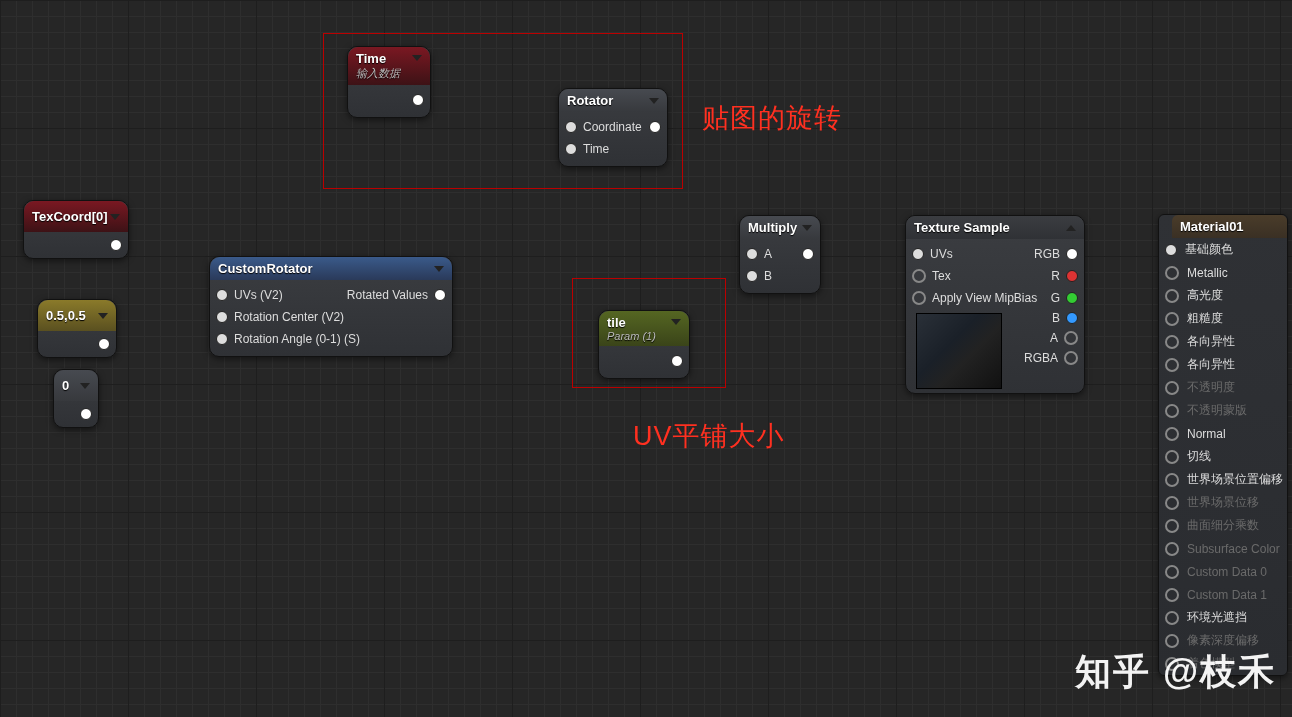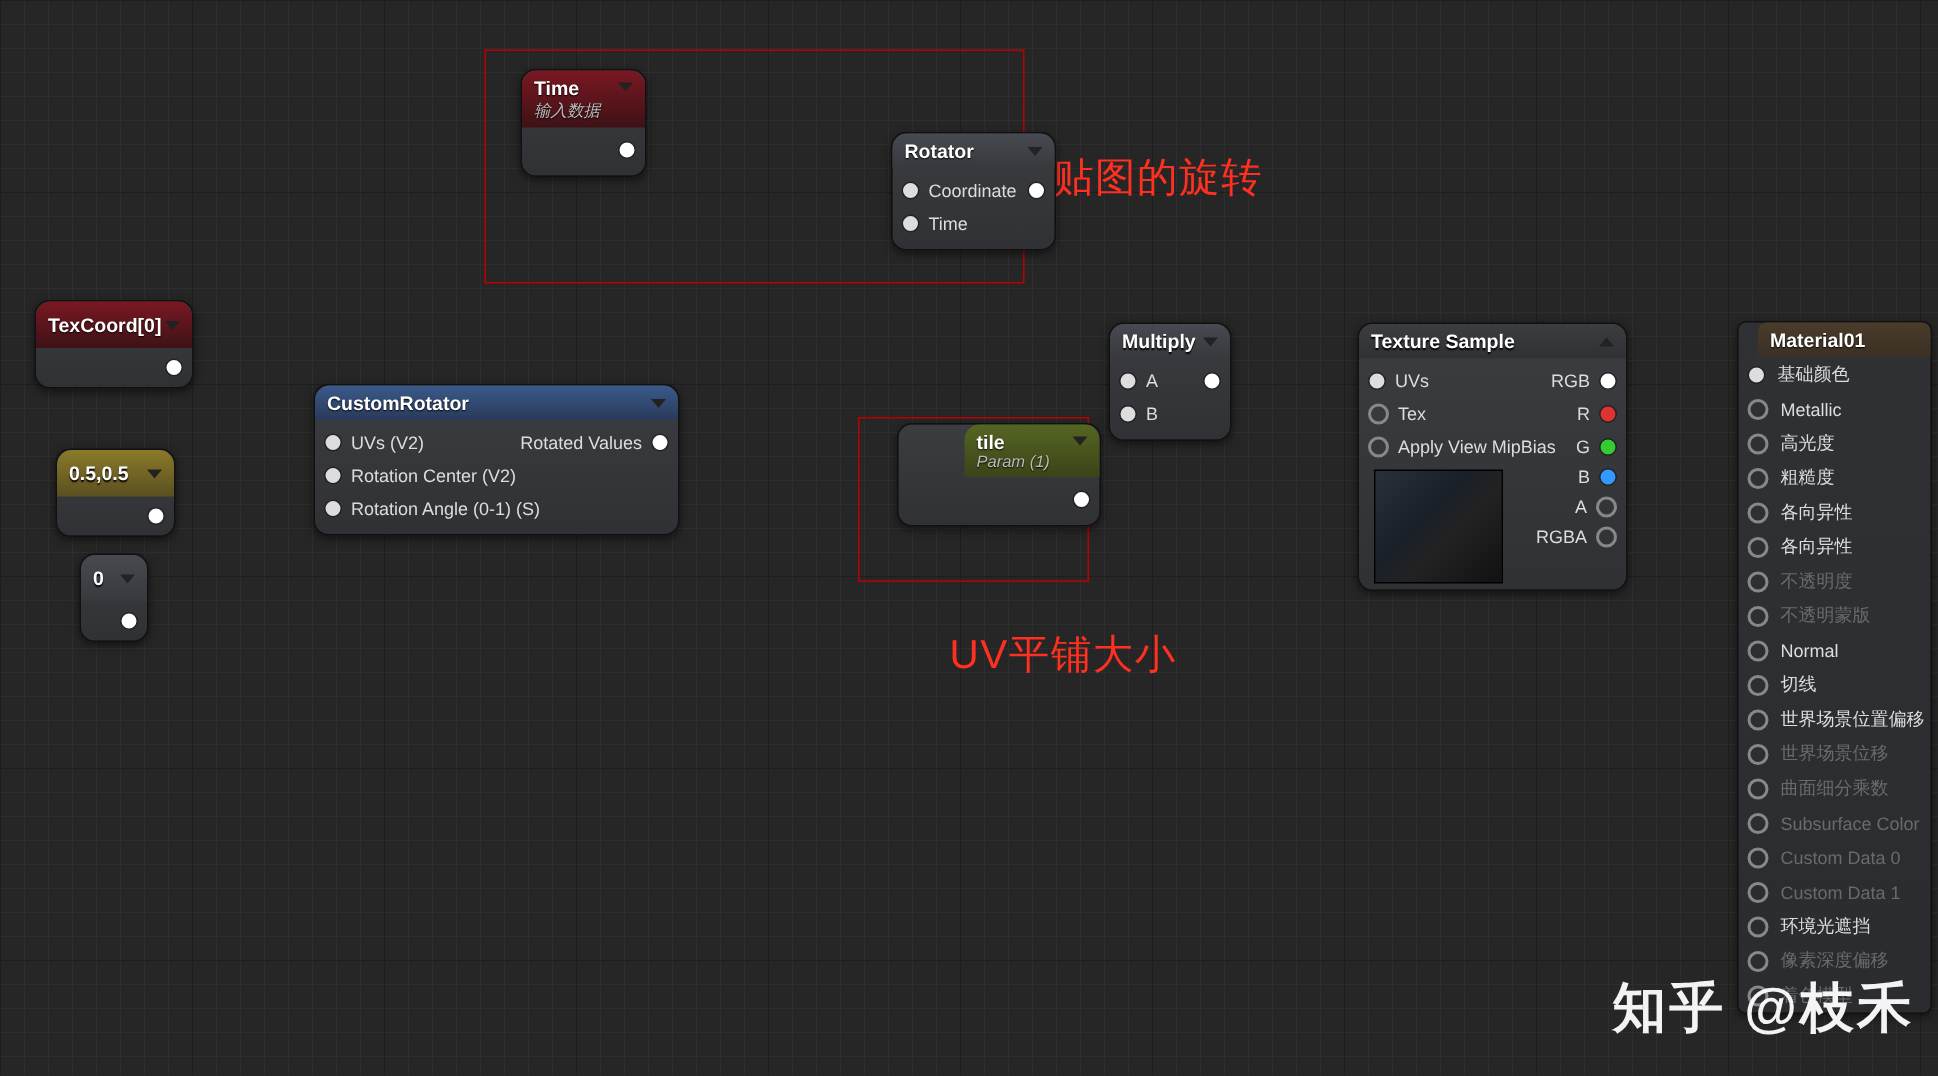--- a/index.html
+++ b/index.html
@@ -130,21 +130,21 @@
       <span class="tri" style="position:absolute;right:8px;top:8px;"></span>
     </div>
     <div class="body">
         <div class="row">
           <span class="spacer"></span>
           <span class="pin out white"></span>
         </div>
       </div>
   </div>
 
-  <div class="node" style="left:558px;top:88px;width:108px;margin-left:36px;">
+  <div class="node" style="left:558px;top:88px;width:108px;">
     <div class="hdr dark">
         <span>Rotator</span>
         <span class="tri"></span>
       </div>
     <div class="body">
       <div class="row">
           <span class="pin in filled"></span>
           <span class="lab">Coordinate</span>
           <span class="spacer"></span>
           <span class="pin out white"></span>
@@ -173,21 +173,21 @@
           <span class="pin in filled"></span>
           <span class="lab">Rotation Center (V2)</span>
         </div>
       <div class="row">
           <span class="pin in filled"></span>
           <span class="lab">Rotation Angle (0-1) (S)</span>
         </div>
     </div>
   </div>
 
-  <div class="node" style="left:598px;top:282px;width:90px;padding-left:44px;">
+  <div class="node" style="left:598px;top:310px;width:90px;">
     <div class="hdr green" style="flex-direction:column;align-items:flex-start;padding-right:22px;">
       <span>tile</span>
       <span class="sub">Param (1)</span>
       <span class="tri" style="position:absolute;right:8px;top:8px;"></span>
     </div>
     <div class="body">
         <div class="row">
           <span class="spacer"></span>
           <span class="pin out white"></span>
         </div>

